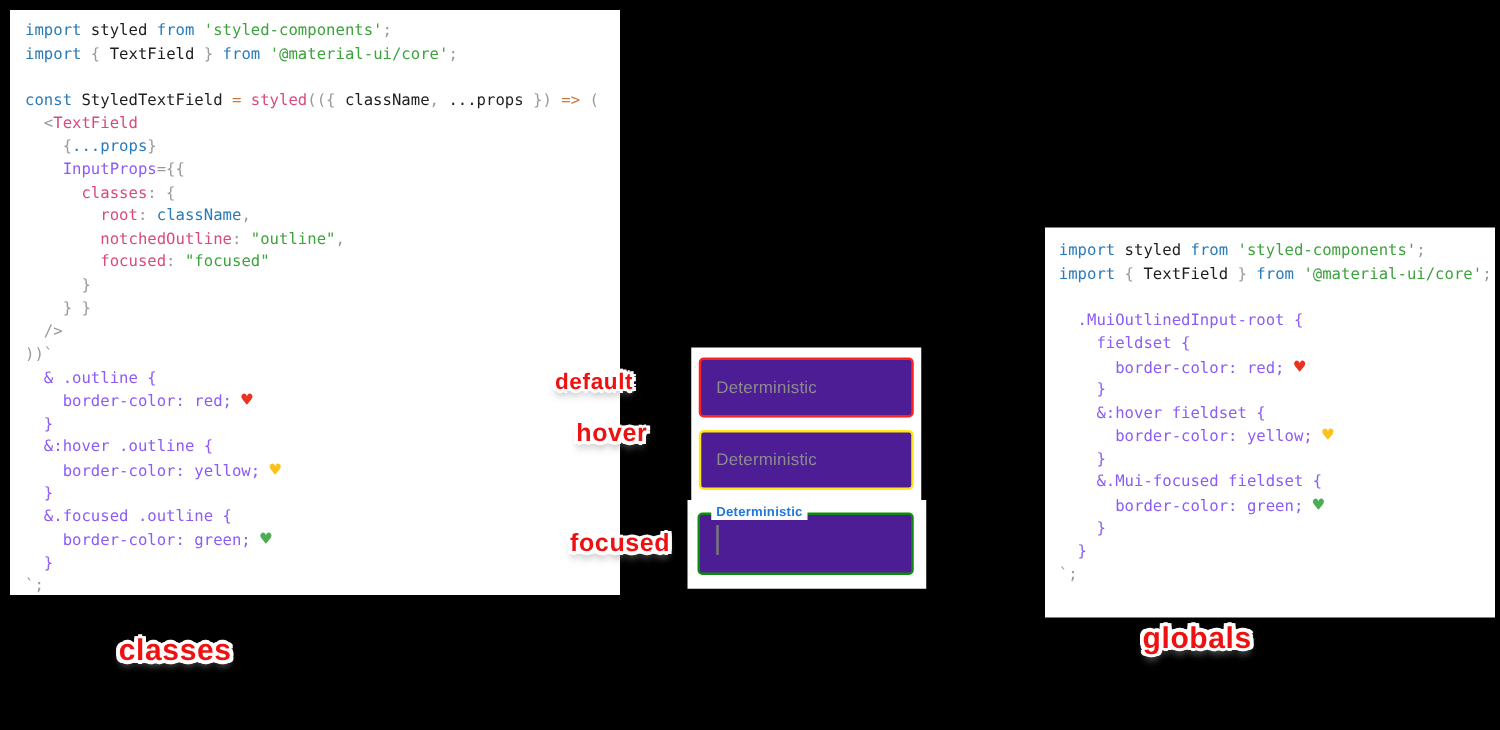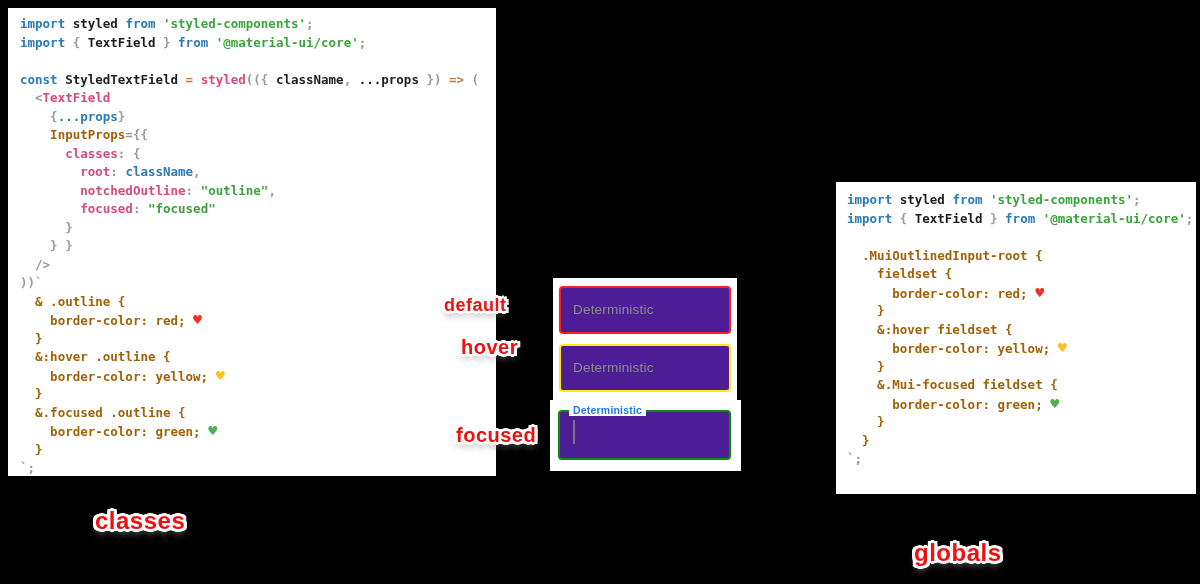--- a/index.html
+++ b/index.html
@@ -7,25 +7,25 @@
     width:1200px; height:584px; background:#000;
     position:relative; overflow:hidden;
     font-family:"Liberation Sans", sans-serif;
   }
   .panel { position:absolute; background:#ffffff; }
 
   
   #left-code  { left:8px;   top:8px;   width:488px; height:468px; padding:7px 0 0 12px; box-sizing:border-box; }
   #right-code { left:836px; top:182px; width:360px; height:312px; padding:9px 0 0 11px; box-sizing:border-box; }
   .code { font-family:"DejaVu Sans Mono", monospace; font-size:12.5px; line-height:18.5px; }
-  .code .cl { white-space:pre; height:18.5px;font-weight:bold; }
+  .code .cl { white-space:pre; height:18.5px; }
   .tok-k { color:#2b7bb9; }            
   .tok-t { color:#1d1d1d; }            
   .tok-s { color:#3da33d; }            
-  .tok-g { color:#a16207; }            
+  .tok-g { color:#8b5cf6; }            
   .tok-p { color:#d84a7f; }            
   .tok-o { color:#c9793d; }            
   .tok-u { color:#9a9a9a; }            
   .tok-hr, .tok-hy, .tok-hg { font-size:15px; line-height:18.5px; }
   .tok-hr { color:#ea3323; }
   .tok-hy { color:#fcc21b; }
   .tok-hg { color:#4bae4f; }
 
   
   #demo-panel-a { left:553px; top:278px; width:184px; height:122px; }
@@ -51,21 +51,21 @@
     text-shadow:
       -3px 0 0 #fff, 3px 0 0 #fff, 0 -3px 0 #fff, 0 3px 0 #fff,
       -2px -2px 0 #fff, 2px -2px 0 #fff, -2px 2px 0 #fff, 2px 2px 0 #fff,
       -3px 2px 0 #fff, 3px 2px 0 #fff, -3px -2px 0 #fff, 3px -2px 0 #fff,
       0 5px 6px rgba(140,140,140,0.85);
   }
   #ann-default { left:444px; top:295px; font-size:18px; }
   #ann-hover   { left:461px; top:336px; font-size:20px; }
   #ann-focused { left:456px; top:424px; font-size:20px; }
   #ann-classes { left:95px;  top:507px; font-size:24px; }
-  #ann-globals { left:914px; top:539px; font-size:24px; }
+  #ann-globals { left:914px; top:497px; font-size:24px; }
 </style>
 </head>
 <body>
 
 <div class="panel code" id="left-code">
     <div class="cl"><span class="tok-k">import </span><span class="tok-t">styled </span><span class="tok-k">from </span><span class="tok-s">'styled-components'</span><span class="tok-u">;</span></div>
     <div class="cl"><span class="tok-k">import </span><span class="tok-u">{ </span><span class="tok-t">TextField </span><span class="tok-u">} </span><span class="tok-k">from </span><span class="tok-s">'@material-ui/core'</span><span class="tok-u">;</span></div>
     <div class="cl">&nbsp;</div>
     <div class="cl"><span class="tok-k">const </span><span class="tok-t">StyledTextField </span><span class="tok-o">= </span><span class="tok-p">styled</span><span class="tok-u">(({ </span><span class="tok-t">className</span><span class="tok-u">, </span><span class="tok-t">...props </span><span class="tok-u">}) </span><span class="tok-o">=&gt; </span><span class="tok-u">(</span></div>
     <div class="cl"><span class="tok-u">  &lt;</span><span class="tok-p">TextField</span></div>

